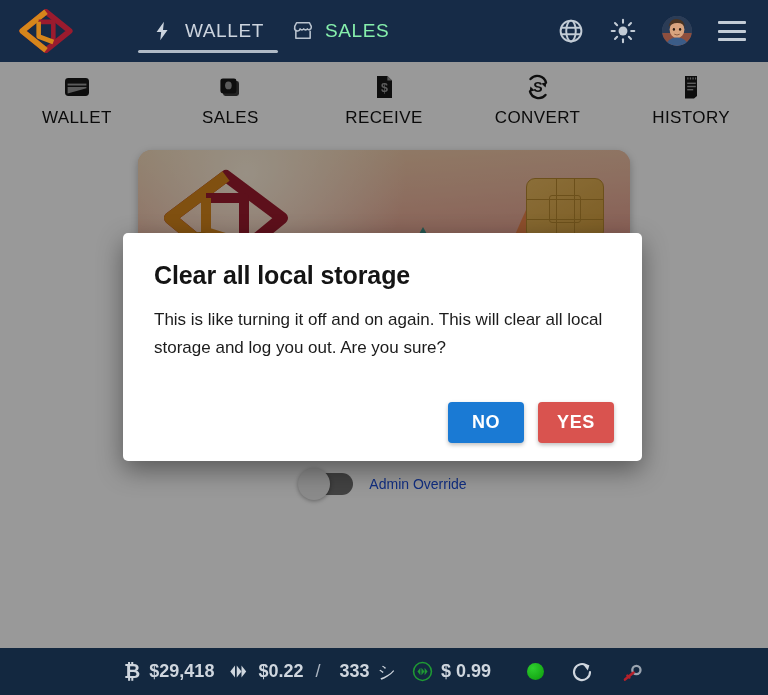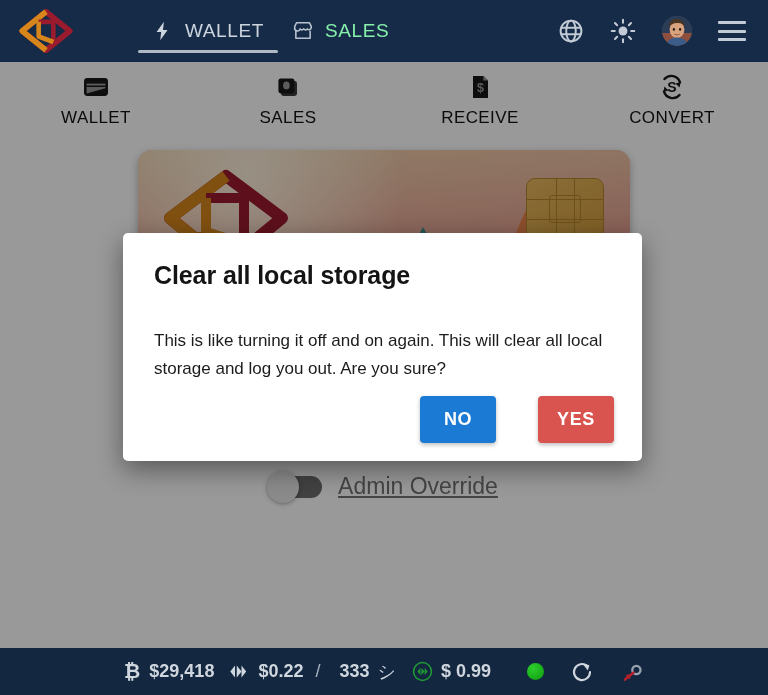--- a/index.html
+++ b/index.html
@@ -179,21 +179,21 @@
   .switch {
     width:52px; height:22px; border-radius:11px;
     background:#6e6e6e; position:relative; cursor:pointer;
   }
   .switch .knob {
     position:absolute; left:-3px; top:-5px;
     width:32px; height:32px; border-radius:50%;
     background:#e8e8e8;
     box-shadow:0 1px 4px rgba(0,0,0,0.35);
   }
-  .toggle-label { font-size:23px; color:#737373;text-decoration:underline; }
+  .toggle-label { font-size:14px; color:#1d4ed8; }
 
   
   .overlay {
     position:absolute; top:62px; left:0;
     width:768px; height:586px;
     background:rgba(0,0,0,0.40);
     z-index:10;
   }
   .dialog {
     position:absolute; left:123px; top:233px;
@@ -201,38 +201,38 @@
     background:#ffffff; border-radius:5px;
     box-shadow:0 9px 26px rgba(0,0,0,0.42);
     z-index:20;
     padding:28px 31px 0 31px;
   }
   .dlg-title {
     font-size:25px; font-weight:bold;
     color:#141414; letter-spacing:-0.1px;
   }
   .dlg-body {
-    margin-top:37px;
+    margin-top:16px;
     font-size:17px; line-height:28px;
     color:#1c1c1c; max-width:452px;
   }
   .dlg-actions {
     position:absolute; right:28px; bottom:18px;
     display:flex; gap:14px;
   }
   .btn {
-    min-width:76px; height:47px; padding:0 16px;
+    min-width:76px; height:41px; padding:0 16px;
     border:none; border-radius:4px;
     font-size:18px; font-weight:bold; letter-spacing:0.6px;
     color:#ffffff; cursor:pointer;
     box-shadow:0 2px 4px rgba(0,0,0,0.26);
     font-family:"Liberation Sans", sans-serif;
   }
   .btn-no  { background:#1a7ad4; }
-  .btn-yes { background:#d9534f;margin-left:28px; }
+  .btn-yes { background:#d9534f; }
 
   
   .footer {
     position:absolute; left:0; top:648px;
     width:768px; height:47px;
     background:#132840;
     display:flex; align-items:center; justify-content:center;
     gap:0px;
     z-index:6;
   }
@@ -365,20 +365,35 @@
         <svg class="navicon" viewBox="0 0 30 30">
           <path d="M7 19.4 A9 9 0 0 0 22.5 23" fill="none" stroke="#181818" stroke-width="2.4" stroke-linecap="round"></path>
           <path d="M23 10.6 A9 9 0 0 0 7.5 7" fill="none" stroke="#181818" stroke-width="2.4" stroke-linecap="round"></path>
           <path d="M7.4 14.6 L6.6 19.8 L11.6 18.6 Z"></path>
           <path d="M22.6 15.4 L23.4 10.2 L18.4 11.4 Z"></path>
           <text x="15" y="20" font-size="14" font-weight="bold" fill="#181818" text-anchor="middle" font-family="Liberation Sans, sans-serif">S</text>
         </svg>
         <span class="navlabel">CONVERT</span>
       </div>
 
+      <div class="navitem">
+        <svg class="navicon" viewBox="0 0 30 30">
+          <path d="M9 4 h12 v20 l-3 2.4 L9 26.4 Z"></path>
+          <g fill="#9a9a9a">
+            <rect x="11.2" y="5.4" width="1.3" height="2.1"></rect>
+            <rect x="13.8" y="5.4" width="1.3" height="2.1"></rect>
+            <rect x="16.4" y="5.4" width="1.3" height="2.1"></rect>
+            <rect x="19" y="5.4" width="1.1" height="2.1"></rect>
+            <rect x="11.2" y="10.6" width="8.6" height="1.4"></rect>
+            <rect x="11.2" y="13.8" width="8.6" height="1.4"></rect>
+            <rect x="11.2" y="17" width="6" height="1.4"></rect>
+          </g>
+        </svg>
+        <span class="navlabel">HISTORY</span>
+      </div>
     </div>
 
     <div class="card-area">
       <div class="card">
         <div class="sky"></div>
         <div class="mtn-teal-1"></div>
         <div class="mtn-teal-2"></div>
         <div class="mtn-orange"></div>
         <div class="ground"></div>
 

